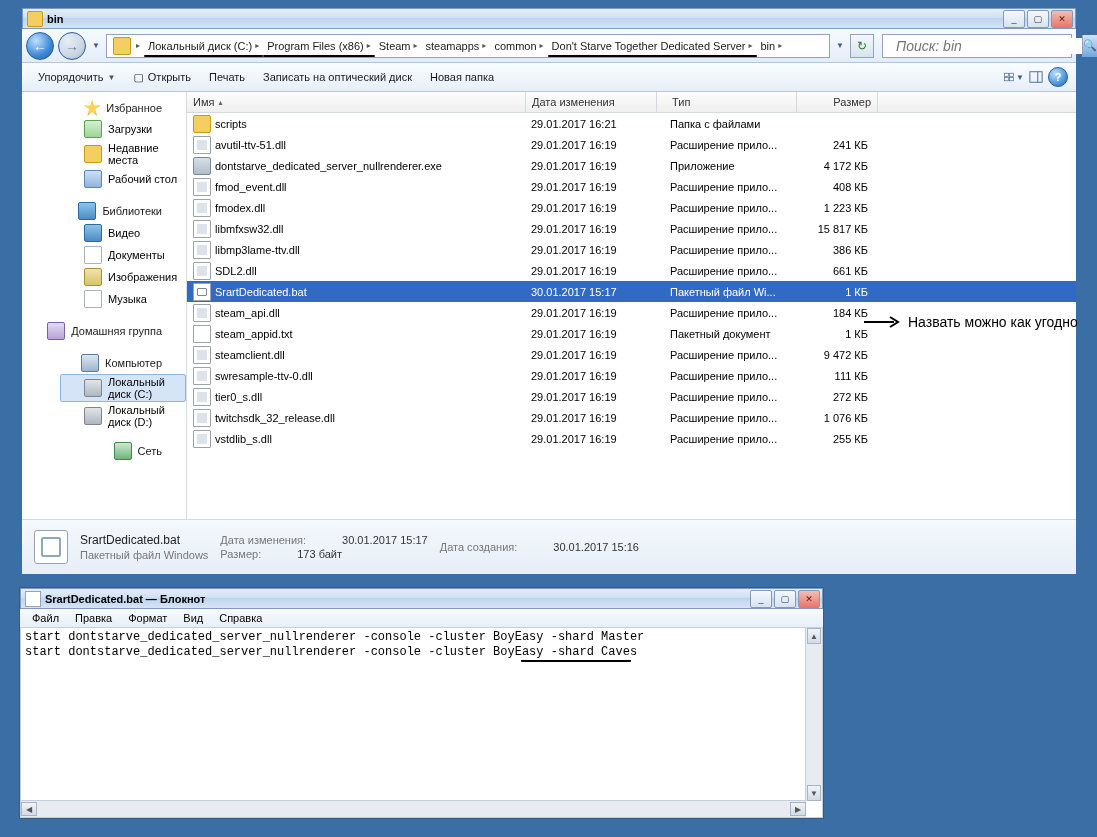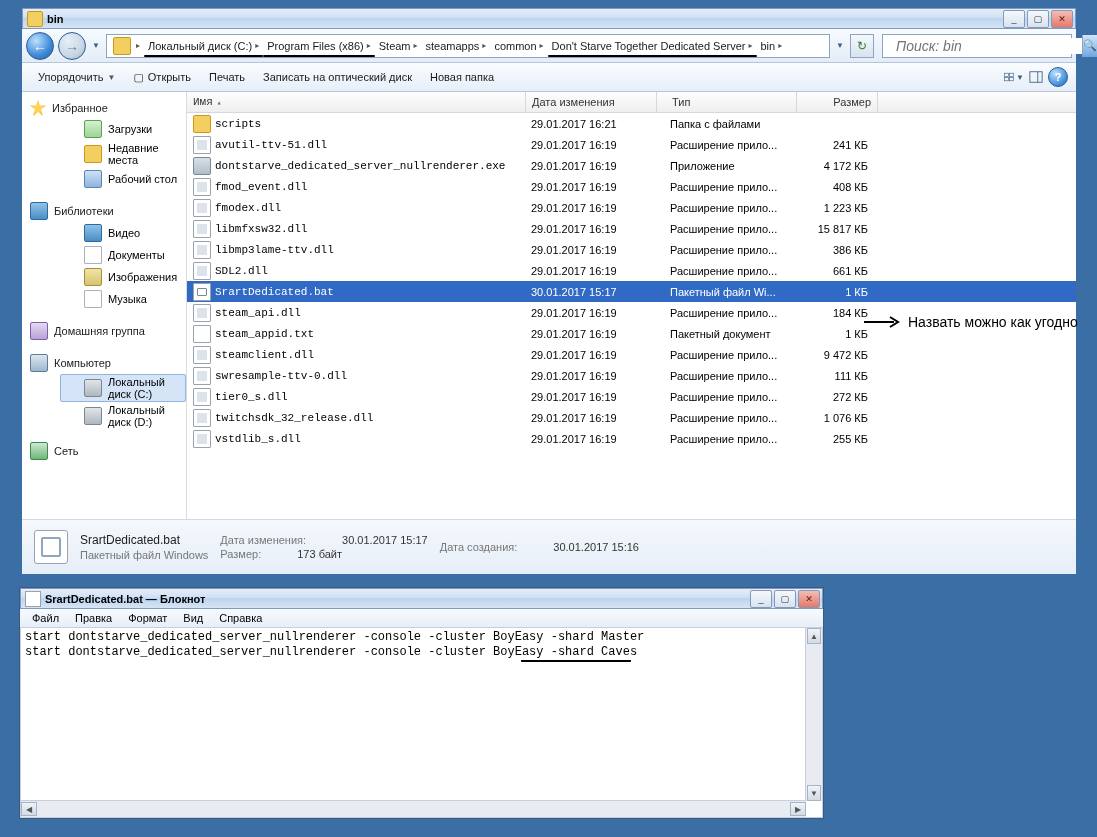--- a/index.html
+++ b/index.html
@@ -172,23 +172,24 @@
   }
   .sidebar {
     width:164px;
     border-right:1px solid #d6dde6;
     padding:6px 0;
     overflow:hidden;
   }
   .sgroup { margin-bottom:10px; }
   .sgroup-title {
     display:flex;align-items:center;
-    padding:2px 8px;
+    padding:2px 24px;
     gap:6px;
     color:#1a1a1a;
+    justify-content:flex-end;
   }
   .sgroup-title .sicon, .sitem .sicon {
     width:16px;height:16px;
     flex-shrink:0;
   }
   .sitem {
     display:flex;align-items:center;
     padding:2px 8px 2px 24px;
     gap:6px;
     margin-left:38px;
@@ -240,21 +241,21 @@
   }
   .cell {
     padding:0 6px;
     overflow:hidden;
     text-overflow:ellipsis;
     white-space:nowrap;
     display:flex;
     align-items:center;
     gap:4px;
   }
-  .c-name { width:326px;font-family:Liberation Mono, monospace; }
+  .c-name { width:326px; }
   .c-date { width:118px; }
   .c-type { width:118px;margin-left:9px; }
   .c-size { width:68px; justify-content:flex-end; }
   .ficon { width:16px;height:16px;flex-shrink:0; }
   .fi-folder{background:#f3cf62;border:1px solid #c79a1a;border-radius:2px;}
   .fi-dll{background:#fff;border:1px solid #9aa3ad;border-radius:1px;position:relative;}
   .fi-dll::after{content:"";position:absolute;inset:3px;background:#dde3ea;}
   .fi-exe{background:linear-gradient(#d8e0e8,#b0bdc9);border:1px solid #7a8894;border-radius:2px;}
   .fi-bat{background:#fff;border:1px solid #9aa3ad;border-radius:1px;position:relative;}
   .fi-bat::after{content:"";position:absolute;inset:4px 3px;border:1px solid #7a8894;border-radius:1px;}

